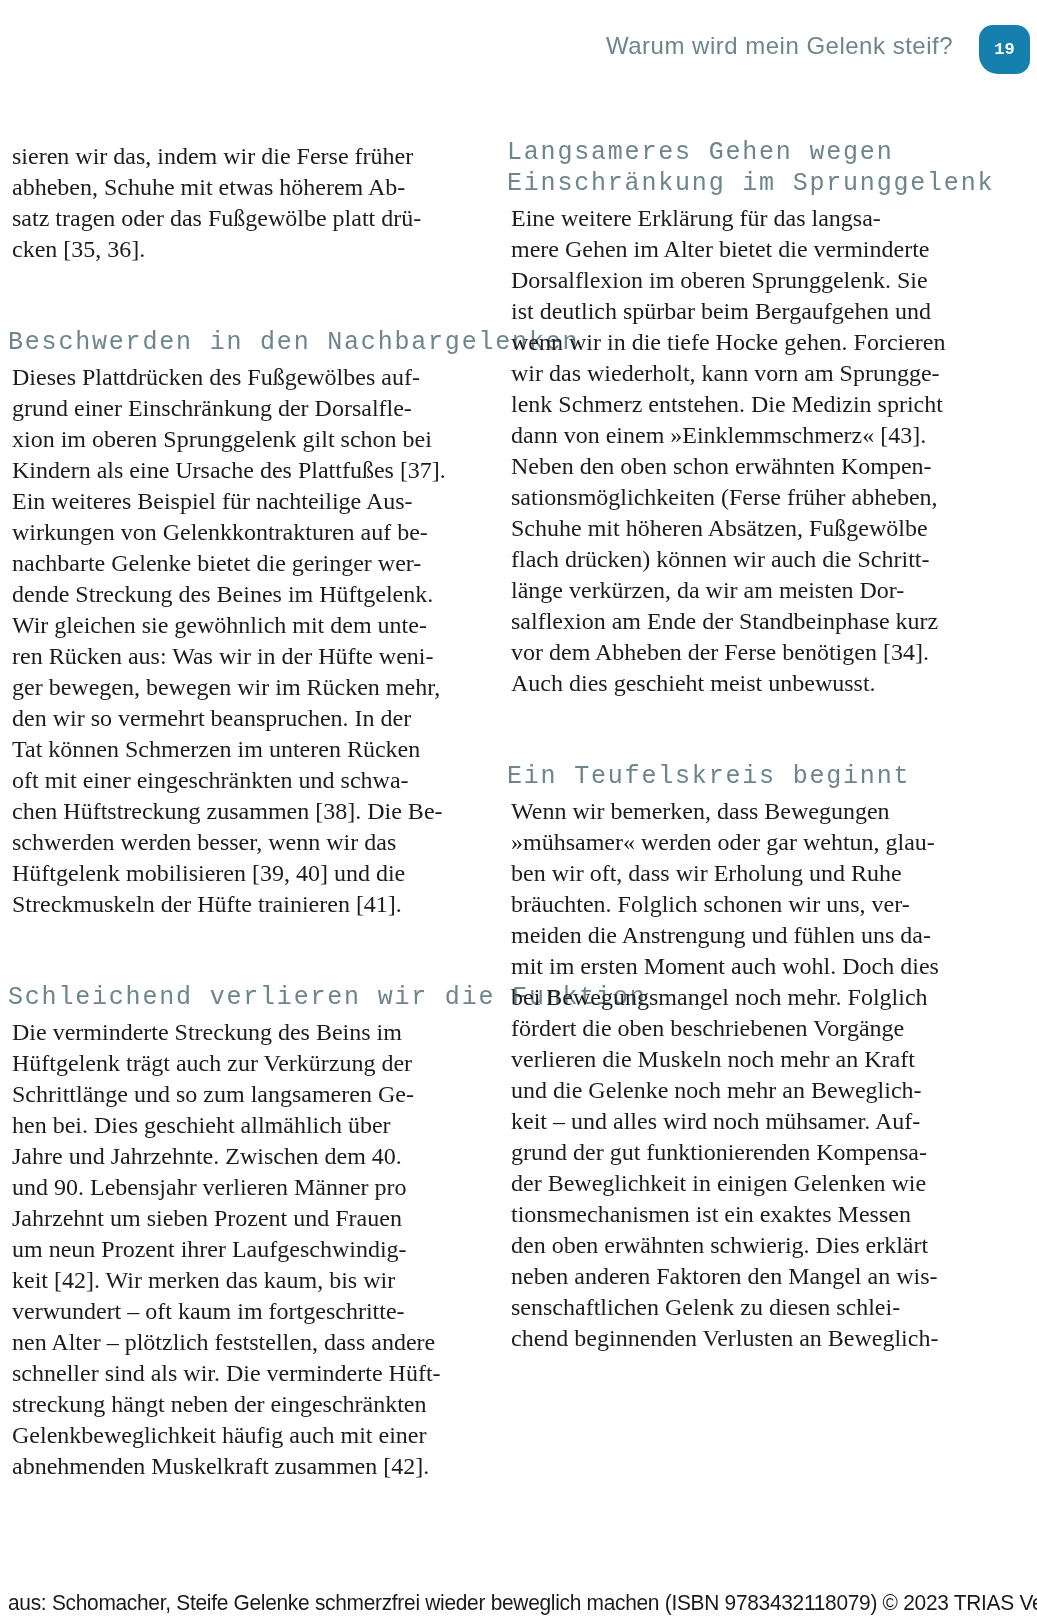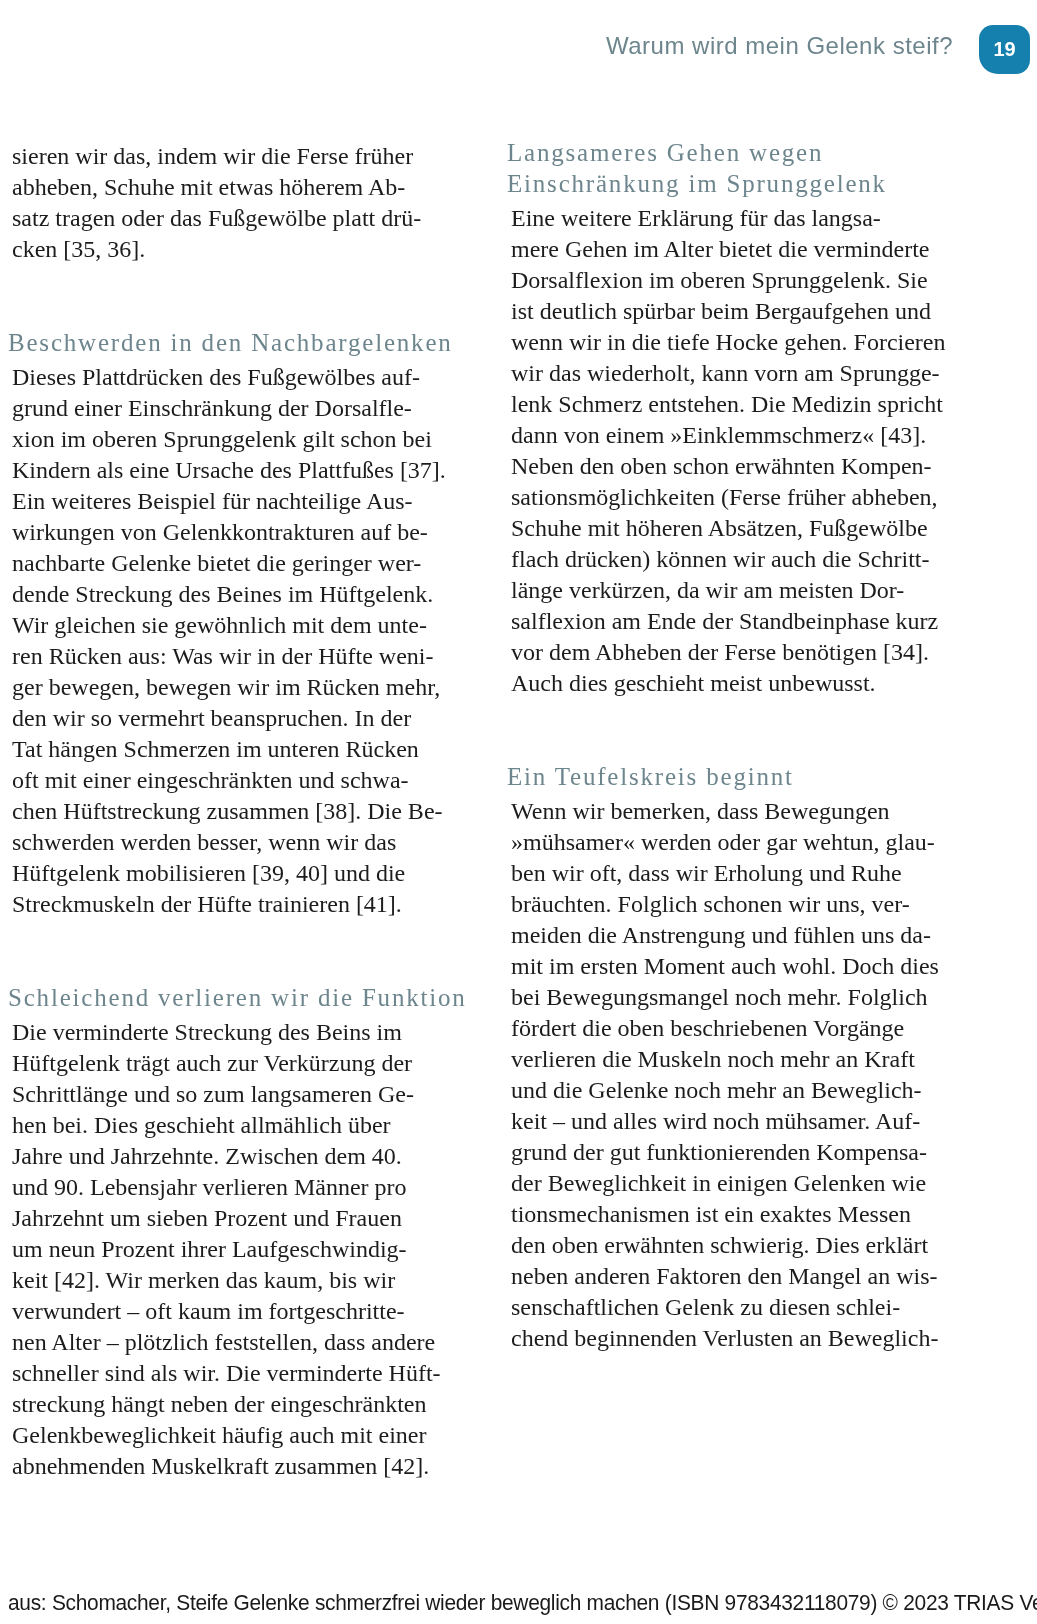--- a/index.html
+++ b/index.html
@@ -27,29 +27,29 @@
   }
   .page-badge{
     position:absolute;right:7px;top:9px;
     width:51px;height:49px;
     background:var(--badge-bg);
     border-radius:14px 14px 14px 19px;
     display:flex;align-items:center;justify-content:center;
   }
   .page-badge span{
     color:var(--badge-text);
-    font-family:Liberation Sans, sans-serif;
-    font-size:20px;font-weight:bold;
+    font-family:Liberation Mono, monospace;
+    font-size:17px;font-weight:bold;
   }
   .columns{position:absolute;top:137px;left:0;right:0;}
   .col{position:absolute;top:0;}
   .col-left{left:8px;width:452px;}
   .col-right{left:507px;width:460px;}
   .heading{
-    font-family:Liberation Serif, serif;
+    font-family:Liberation Mono, monospace;
     font-size:25px;letter-spacing:1.8px;
     color:var(--heading);
     line-height:31px;
     margin:62px 0 3px 0;
   }
   .col > .heading:first-child{margin-top:0;}
   .paragraph{margin:4px;}
   .line{white-space:nowrap;}
   .paragraph .line{
     font-size:24px;line-height:31px;
@@ -91,21 +91,21 @@
           <div class="line">xion im oberen Sprunggelenk gilt schon bei</div>
           <div class="line">Kindern als eine Ursache des Plattfußes [37].</div>
           <div class="line">Ein weiteres Beispiel für nachteilige Aus-</div>
           <div class="line">wirkungen von Gelenkkontrakturen auf be-</div>
           <div class="line">nachbarte Gelenke bietet die geringer wer-</div>
           <div class="line">dende Streckung des Beines im Hüftgelenk.</div>
           <div class="line">Wir gleichen sie gewöhnlich mit dem unte-</div>
           <div class="line">ren Rücken aus: Was wir in der Hüfte weni-</div>
           <div class="line">ger bewegen, bewegen wir im Rücken mehr,</div>
           <div class="line">den wir so vermehrt beanspruchen. In der</div>
-          <div class="line">Tat hängen Schmerzen im unteren Rücken</div>
+          <div class="line">Tat können Schmerzen im unteren Rücken</div>
           <div class="line">oft mit einer eingeschränkten und schwa-</div>
           <div class="line">chen Hüftstreckung zusammen [38]. Die Be-</div>
           <div class="line">schwerden werden besser, wenn wir das</div>
           <div class="line">Hüftgelenk mobilisieren [39, 40] und die</div>
           <div class="line">Streckmuskeln der Hüfte trainieren [41].</div>
         </div>
         <div class="heading">
           <div class="line">Schleichend verlieren wir die Funktion</div>
         </div>
         <div class="paragraph">

